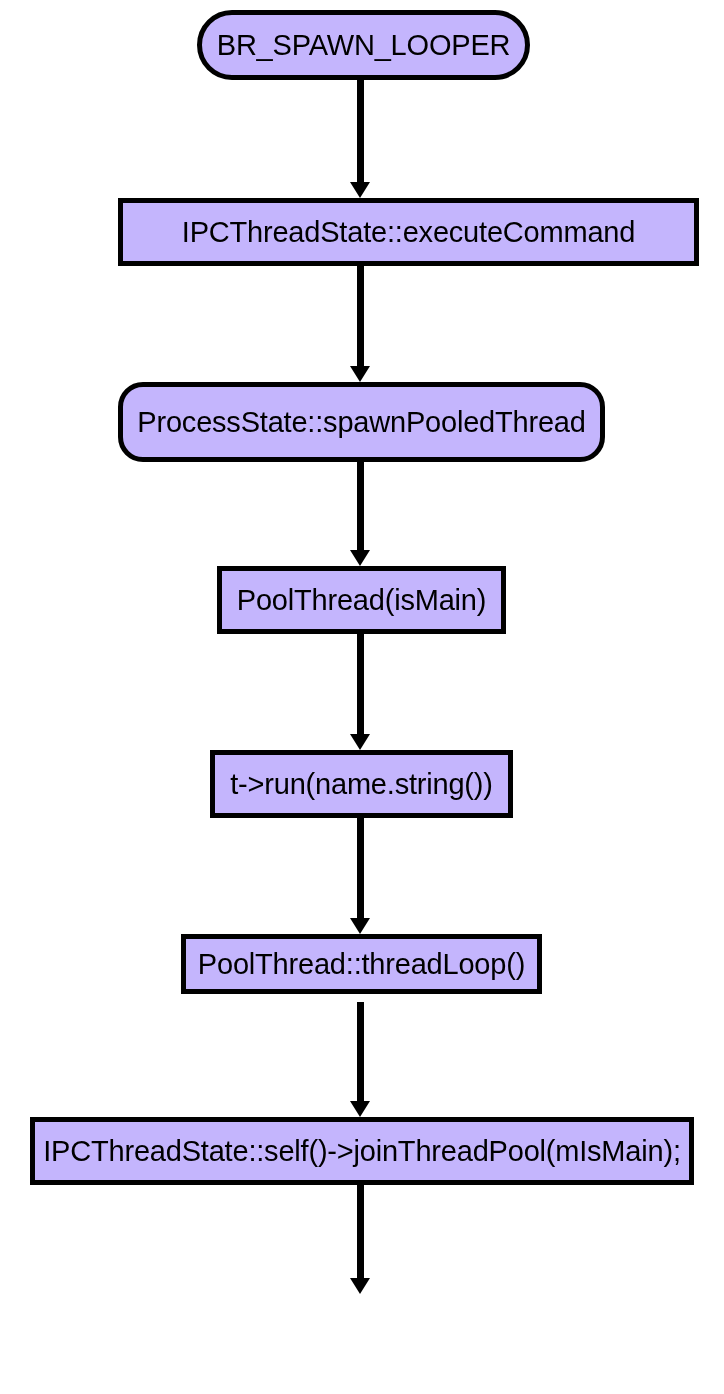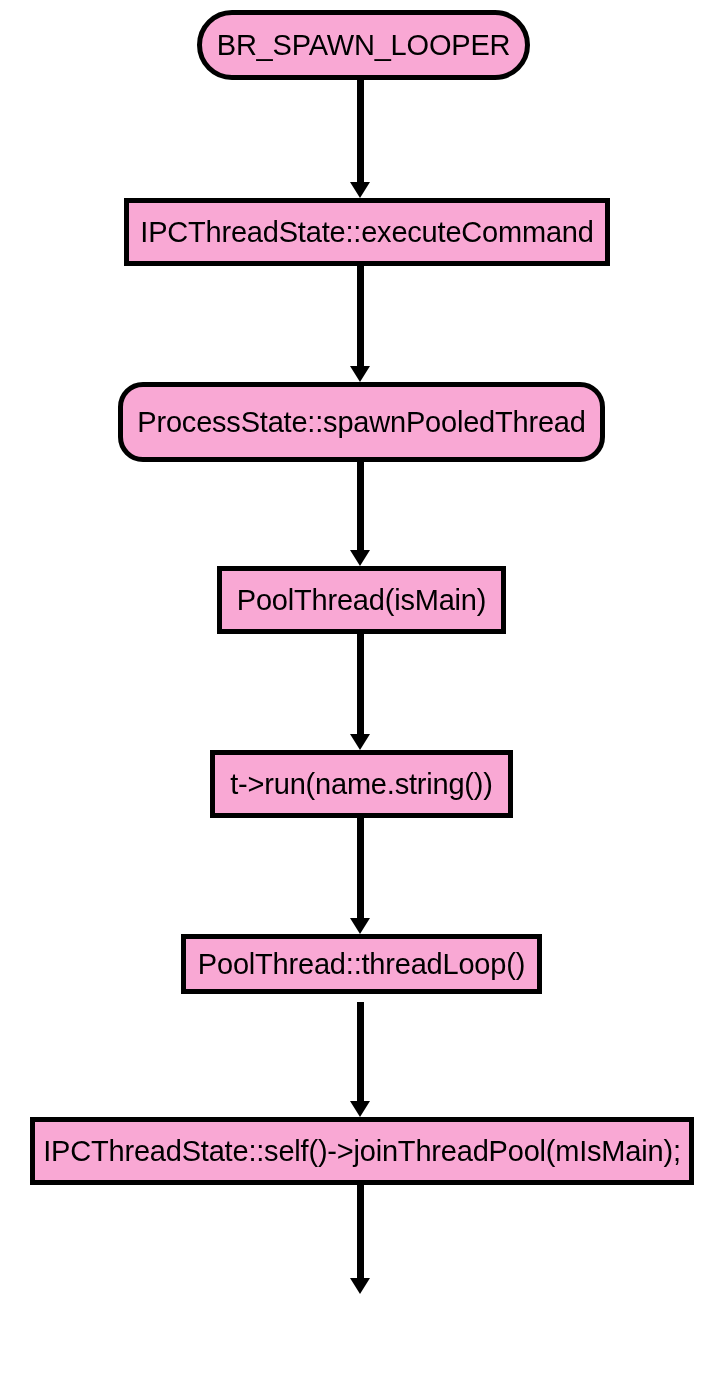--- a/index.html
+++ b/index.html
@@ -13,21 +13,21 @@
   #flow-canvas {
     position: relative;
     width: 724px;
     height: 1394px;
     background: #ffffff;
     overflow: hidden;
   }
   .node {
     position: absolute;
     box-sizing: border-box;
-    background: #f9a8d4;
+    background: #c4b5fd;
     border: 5px solid #000000;
     display: flex;
     align-items: center;
     justify-content: center;
     color: #000000;
     line-height: 1;
     white-space: nowrap;
   }
   .node.rect {
     border-radius: 0;
@@ -92,21 +92,21 @@
       <div class="shaft" style="height: 101px;"></div>
       <div class="head" style="top: 99px;"></div>
     </div>
     <div class="edge" style="left: 357px; top: 1185px; width: 7px; height: 109px;">
       <div class="shaft" style="height: 95px;"></div>
       <div class="head" style="top: 93px;"></div>
     </div>
     <div class="node stadium" style="left: 197px; top: 10px; width: 333px; height: 70px;">
       <span class="node-label">BR_SPAWN_LOOPER</span>
     </div>
-    <div class="node rect" style="left: 124px; top: 198px; width: 486px; height: 68px;">
+    <div class="node rect" style="left: 118px; top: 198px; width: 581px; height: 68px;">
       <span class="node-label">IPCThreadState::executeCommand</span>
     </div>
     <div class="node rect" style="left: 118px; top: 382px; width: 487px; height: 80px; border-radius: 25px;">
       <span class="node-label">ProcessState::spawnPooledThread</span>
     </div>
     <div class="node rect" style="left: 217px; top: 566px; width: 289px; height: 68px;">
       <span class="node-label">PoolThread(isMain)</span>
     </div>
     <div class="node rect" style="left: 210px; top: 750px; width: 303px; height: 68px; text-align: right;">
       <span class="node-label">t-&gt;run(name.string())</span>

